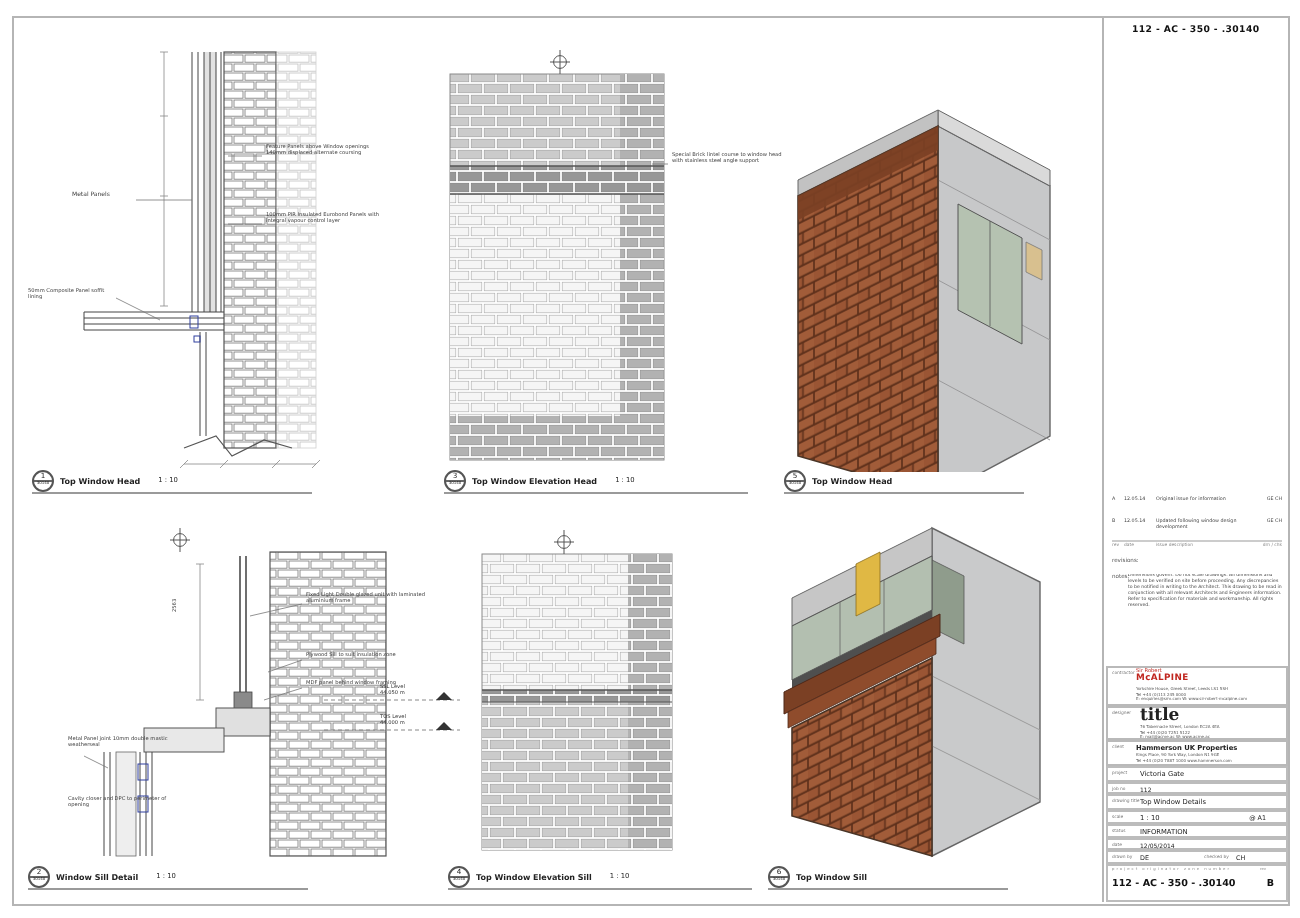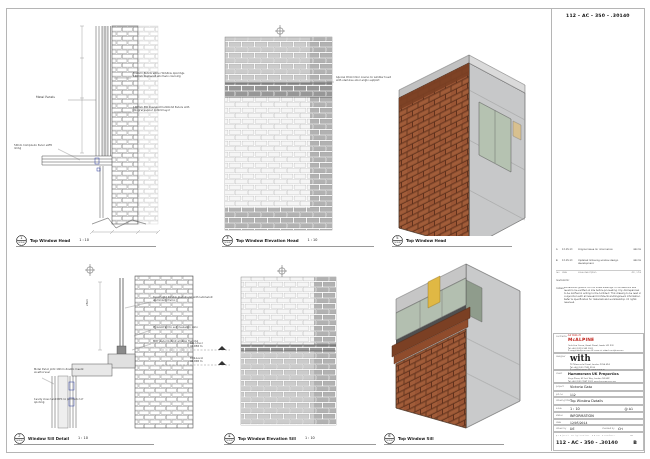--- a/index.html
+++ b/index.html
@@ -319,21 +319,21 @@
       <span style="font-size:2.6px;color:#c0261f;display:block;line-height:2.8px;">Sir Robert</span>
       <span style="font-size:4.4px;font-weight:bold;color:#c0261f;display:block;line-height:4.6px;letter-spacing:0.2px;">McALPINE</span>
     </div>
     <div class="addr" style="position:absolute;left:14px;top:10px;width:74px;">Yorkshire House, Greek Street, Leeds LS1 5SH
 Tel +44 (0)113 245 0000
 E: enquiries@srm.com  W: www.sir-robert-mcalpine.com</div>
   </div>
 
   <div class="tb-box" style="left:553px;top:353px;width:91px;height:17px;">
     <span class="tb-label">designer</span>
-    <div style="position:absolute;left:16px;top:0px;font-family:'DejaVu Serif',serif;font-size:8.5px;font-weight:bold;color:#222;line-height:9px;">with</div>
+    <div style="position:absolute;left:16px;top:0px;font-family:'DejaVu Serif',serif;font-size:8.5px;font-weight:bold;color:#222;line-height:9px;">title</div>
     <div class="addr" style="position:absolute;left:16px;top:9px;width:72px;">76 Tabernacle Street, London EC2A 4EA
 Tel +44 (0)20 7251 5122
 E: mail@acme.ac   W: www.acme.ac</div>
   </div>
 
   <div class="tb-box" style="left:553px;top:370px;width:91px;height:13px;">
     <span class="tb-label">client</span>
     <div style="position:absolute;left:14px;top:1px;font-size:3.4px;font-weight:bold;color:#222;">Hammerson UK Properties</div>
     <div class="addr" style="position:absolute;left:14px;top:6px;width:74px;">Kings Place, 90 York Way, London N1 9GE
 Tel +44 (0)20 7887 1000   www.hammerson.com</div>

